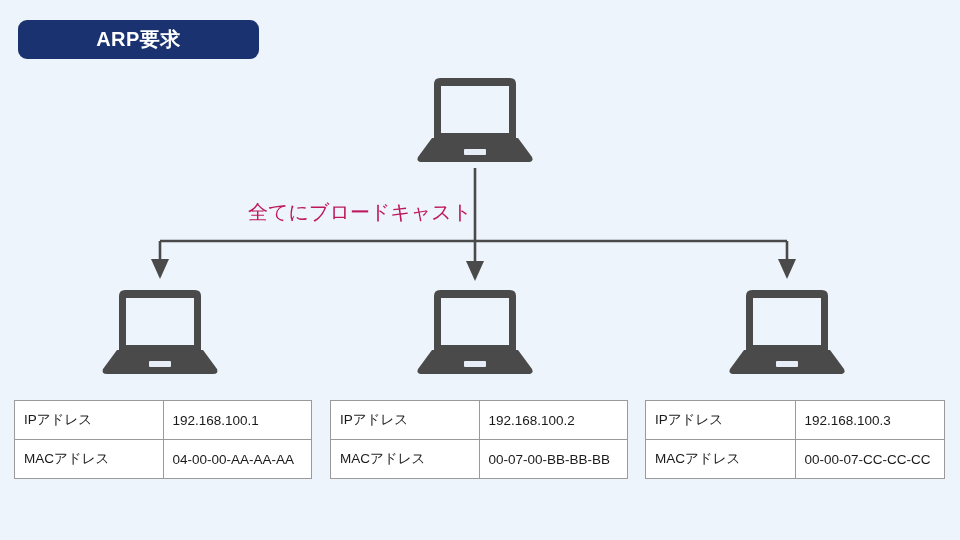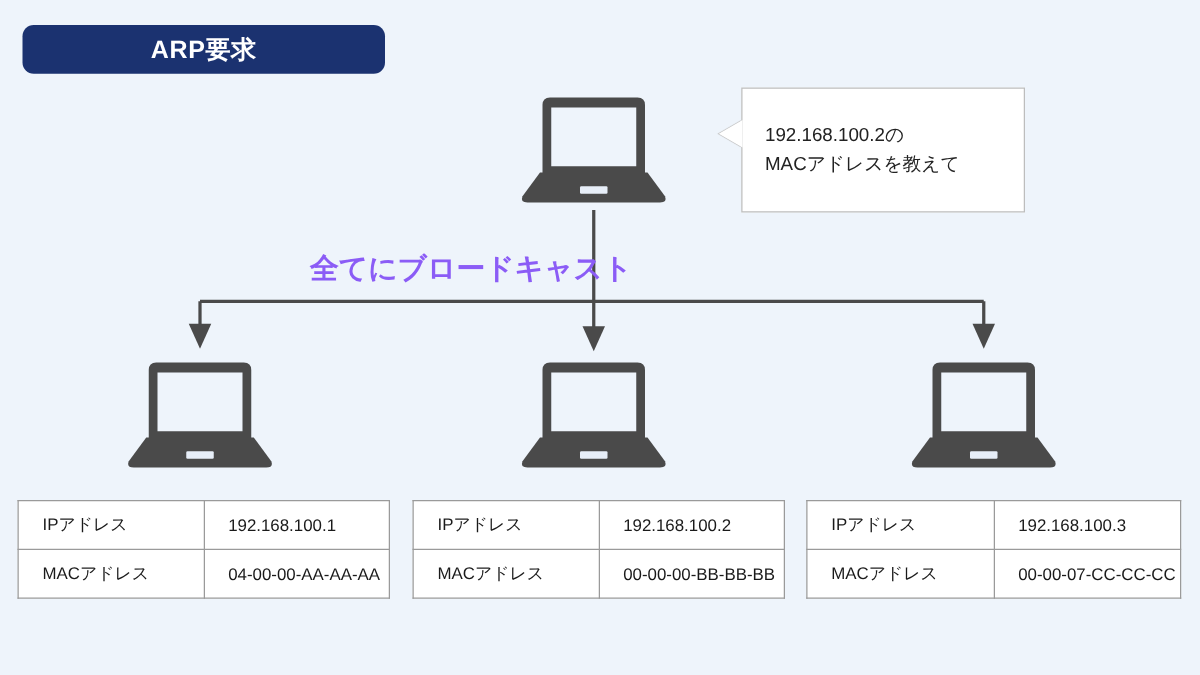--- a/index.html
+++ b/index.html
@@ -6,21 +6,21 @@
   body{
     width:960px;height:540px;
     background:#eef4fb;
     font-family:"Liberation Sans","DejaVu Sans",sans-serif;
     overflow:hidden;position:relative;
   }
   #stage{position:absolute;inset:0;width:960px;height:540px;}
 
   
   .badge{
-    position:absolute;left:18px;top:20px;width:290px;height:39px;
+    position:absolute;left:18px;top:20px;width:241px;height:39px;
     background:#1b3270;border-radius:9px;
     display:flex;align-items:center;justify-content:center;
     color:#ffffff;font-size:20px;font-weight:bold;letter-spacing:.5px;
   }
 
   
   .laptop{position:absolute;width:130px;height:90px;}
   .laptop svg{display:block;width:130px;height:90px;}
 
   
@@ -37,32 +37,32 @@
     border-right:19px solid #ffffff;
     filter:drop-shadow(-1px 0 0 #bdbdbd);
   }
 
   
   #wires{position:absolute;left:0;top:0;width:960px;height:540px;pointer-events:none;}
 
   
   .caption{
     position:absolute;left:248px;top:199px;
-    font-size:23px;font-weight:bold;color:#8b5cf6;white-space:nowrap;
+    font-size:20px;font-weight:normal;color:#be185d;white-space:nowrap;
   }
 
   
   table.info{
     position:absolute;border-collapse:collapse;
     background:#ffffff;table-layout:fixed;
   }
   table.info td{
     border:1px solid #9a9a9a;
     font-size:13.5px;color:#1a1a1a;
-    height:38px;padding:0 19px;
+    height:38px;padding:0 9px;
     white-space:nowrap;overflow:hidden;
     background:#ffffff;
   }
   table.info td.k{width:60px;}
   table.info td.v{width:60px;}
 </style>
 </head>
 <body>
 
 <div id="stage">
@@ -73,25 +73,20 @@
 
   <div class="laptop" style="left:410px;top:76px;">
     <svg viewBox="0 0 130 90" xmlns="http://www.w3.org/2000/svg" aria-hidden="true">
       <path d="M24 8 q0-6 6-6 h70 q6 0 6 6 v58 h-82 z" fill="#4a4a4a"></path>
       <rect x="31" y="10" width="68" height="47" fill="#eef4fb"></rect>
       <path d="M22 62 h86 l14 19 q2 5 -4 5 h-106 q-6 0 -4 -5 z" fill="#4a4a4a"></path>
       <rect x="54" y="73" width="22" height="6" rx="1" fill="#e7eef8"></rect>
     </svg>
   </div>
 
-  <div class="bubble">
-    <span class="tail"></span>
-    <div class="line">192.168.100.2の</div>
-    <div class="line">MACアドレスを教えて</div>
-  </div>
 
   <svg id="wires" viewBox="0 0 960 540" xmlns="http://www.w3.org/2000/svg">
     <g stroke="#4a4a4a" stroke-width="2.6" fill="none">
       <path d="M475 168 V268"></path>
       <path d="M160 241 H787"></path>
       <path d="M160 241 V262"></path>
       <path d="M787 241 V262"></path>
     </g>
     <g fill="#4a4a4a">
       <polygon points="160,279 151,259 169,259"></polygon>
@@ -141,21 +136,21 @@
     </table>
 
   <table class="info" style="left:330px;top:400px;width:298px;">
     <tbody>
         <tr>
       <td class="k">IPアドレス</td>
       <td class="v">192.168.100.2</td>
     </tr>
     <tr>
       <td class="k">MACアドレス</td>
-      <td class="v">00-00-00-BB-BB-BB</td>
+      <td class="v">00-07-00-BB-BB-BB</td>
     </tr>
   </tbody>
     </table>
 
   <table class="info" style="left:645px;top:400px;width:300px;">
     <tbody>
         <tr>
       <td class="k">IPアドレス</td>
       <td class="v">192.168.100.3</td>
     </tr>

